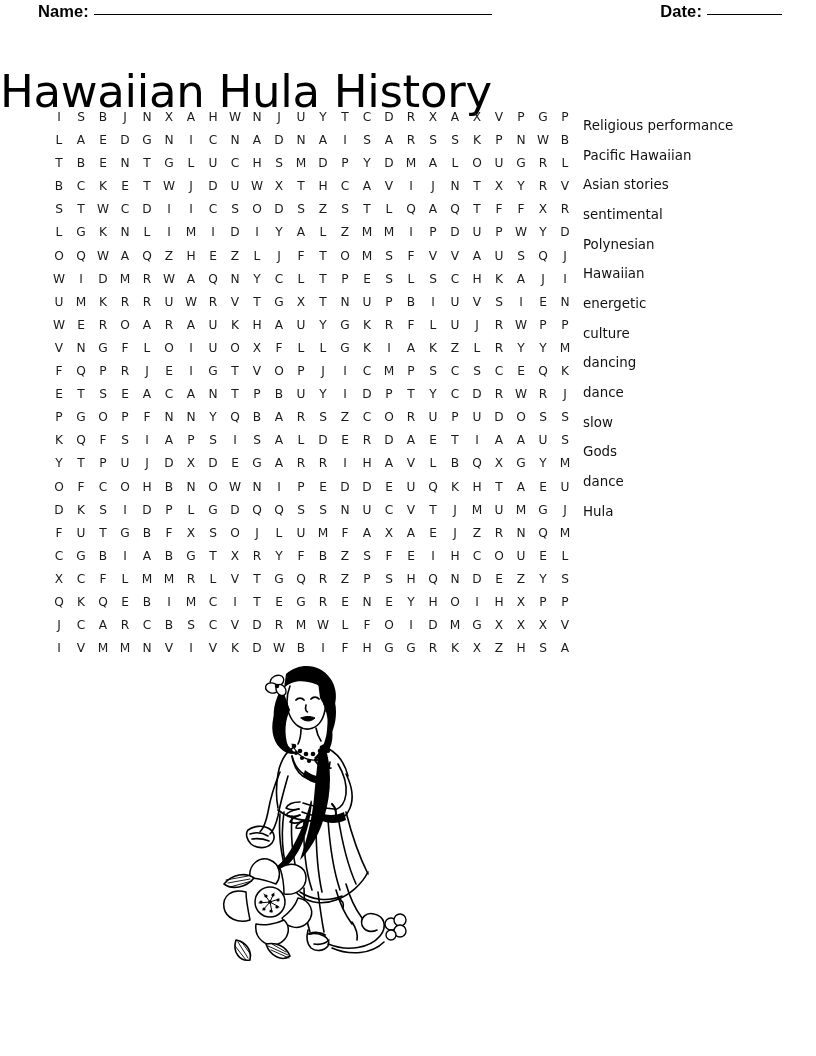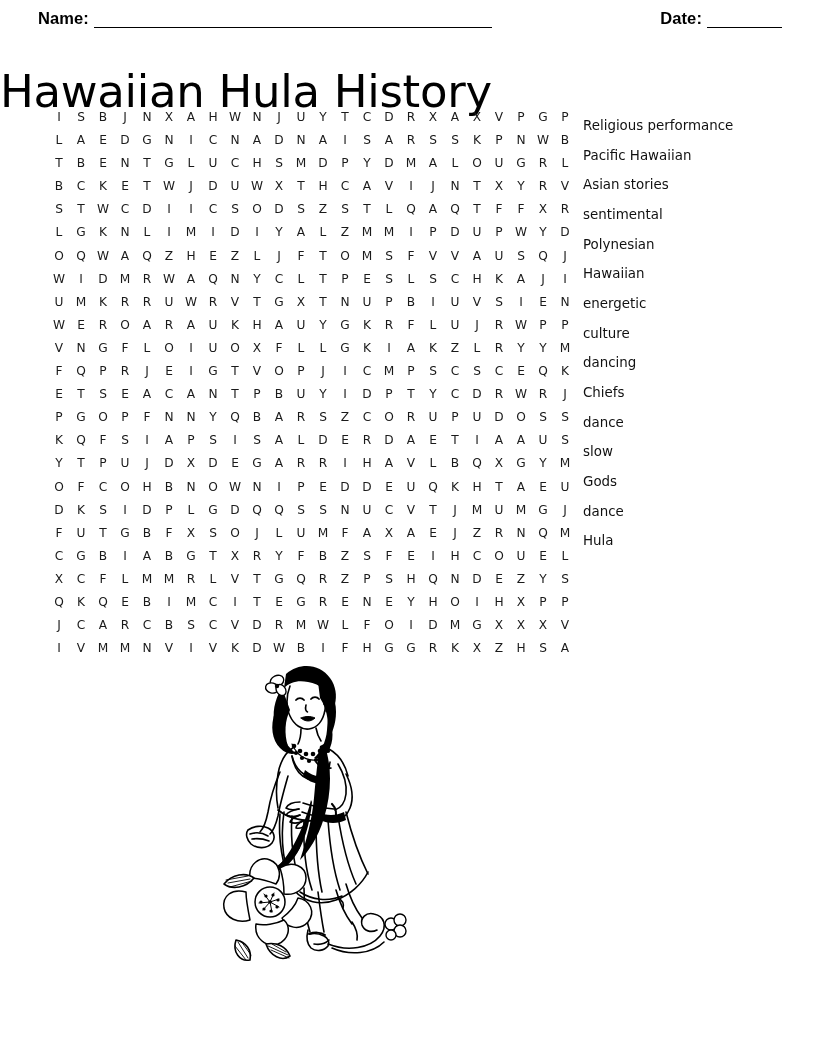--- a/index.html
+++ b/index.html
@@ -15,21 +15,21 @@
     color: #000000;
     overflow: hidden;
   }
 
   
   .header-row {
     position: absolute;
     top: 2px; left: 0; right: 0;
     height: 26px;
     display: flex;
-    align-items: flex-end;
+    align-items: flex-start;
     padding: 0 34px 0 38px;
     font-family: "Liberation Sans", sans-serif;
     font-size: 16.5px;
     white-space: nowrap;
   }
   .field-label { font-weight: 700; letter-spacing: 0.1px; }
   .blank-line {
     display: inline-block;
     border-bottom: 1.4px solid #000;
     height: 13px;
@@ -753,21 +753,20 @@
   <div class="word-list">
       <div class="word-item">Religious performance</div>
       <div class="word-item">Pacific Hawaiian</div>
       <div class="word-item">Asian stories</div>
       <div class="word-item">sentimental</div>
       <div class="word-item">Polynesian</div>
       <div class="word-item">Hawaiian</div>
       <div class="word-item">energetic</div>
       <div class="word-item">culture</div>
       <div class="word-item">dancing</div>
-      <div class="word-item">Chiefs</div>
       <div class="word-item">dance</div>
       <div class="word-item">slow</div>
       <div class="word-item">Gods</div>
       <div class="word-item">dance</div>
       <div class="word-item">Hula</div>
     </div>
 
 </div>
 
 <div class="illustration">

